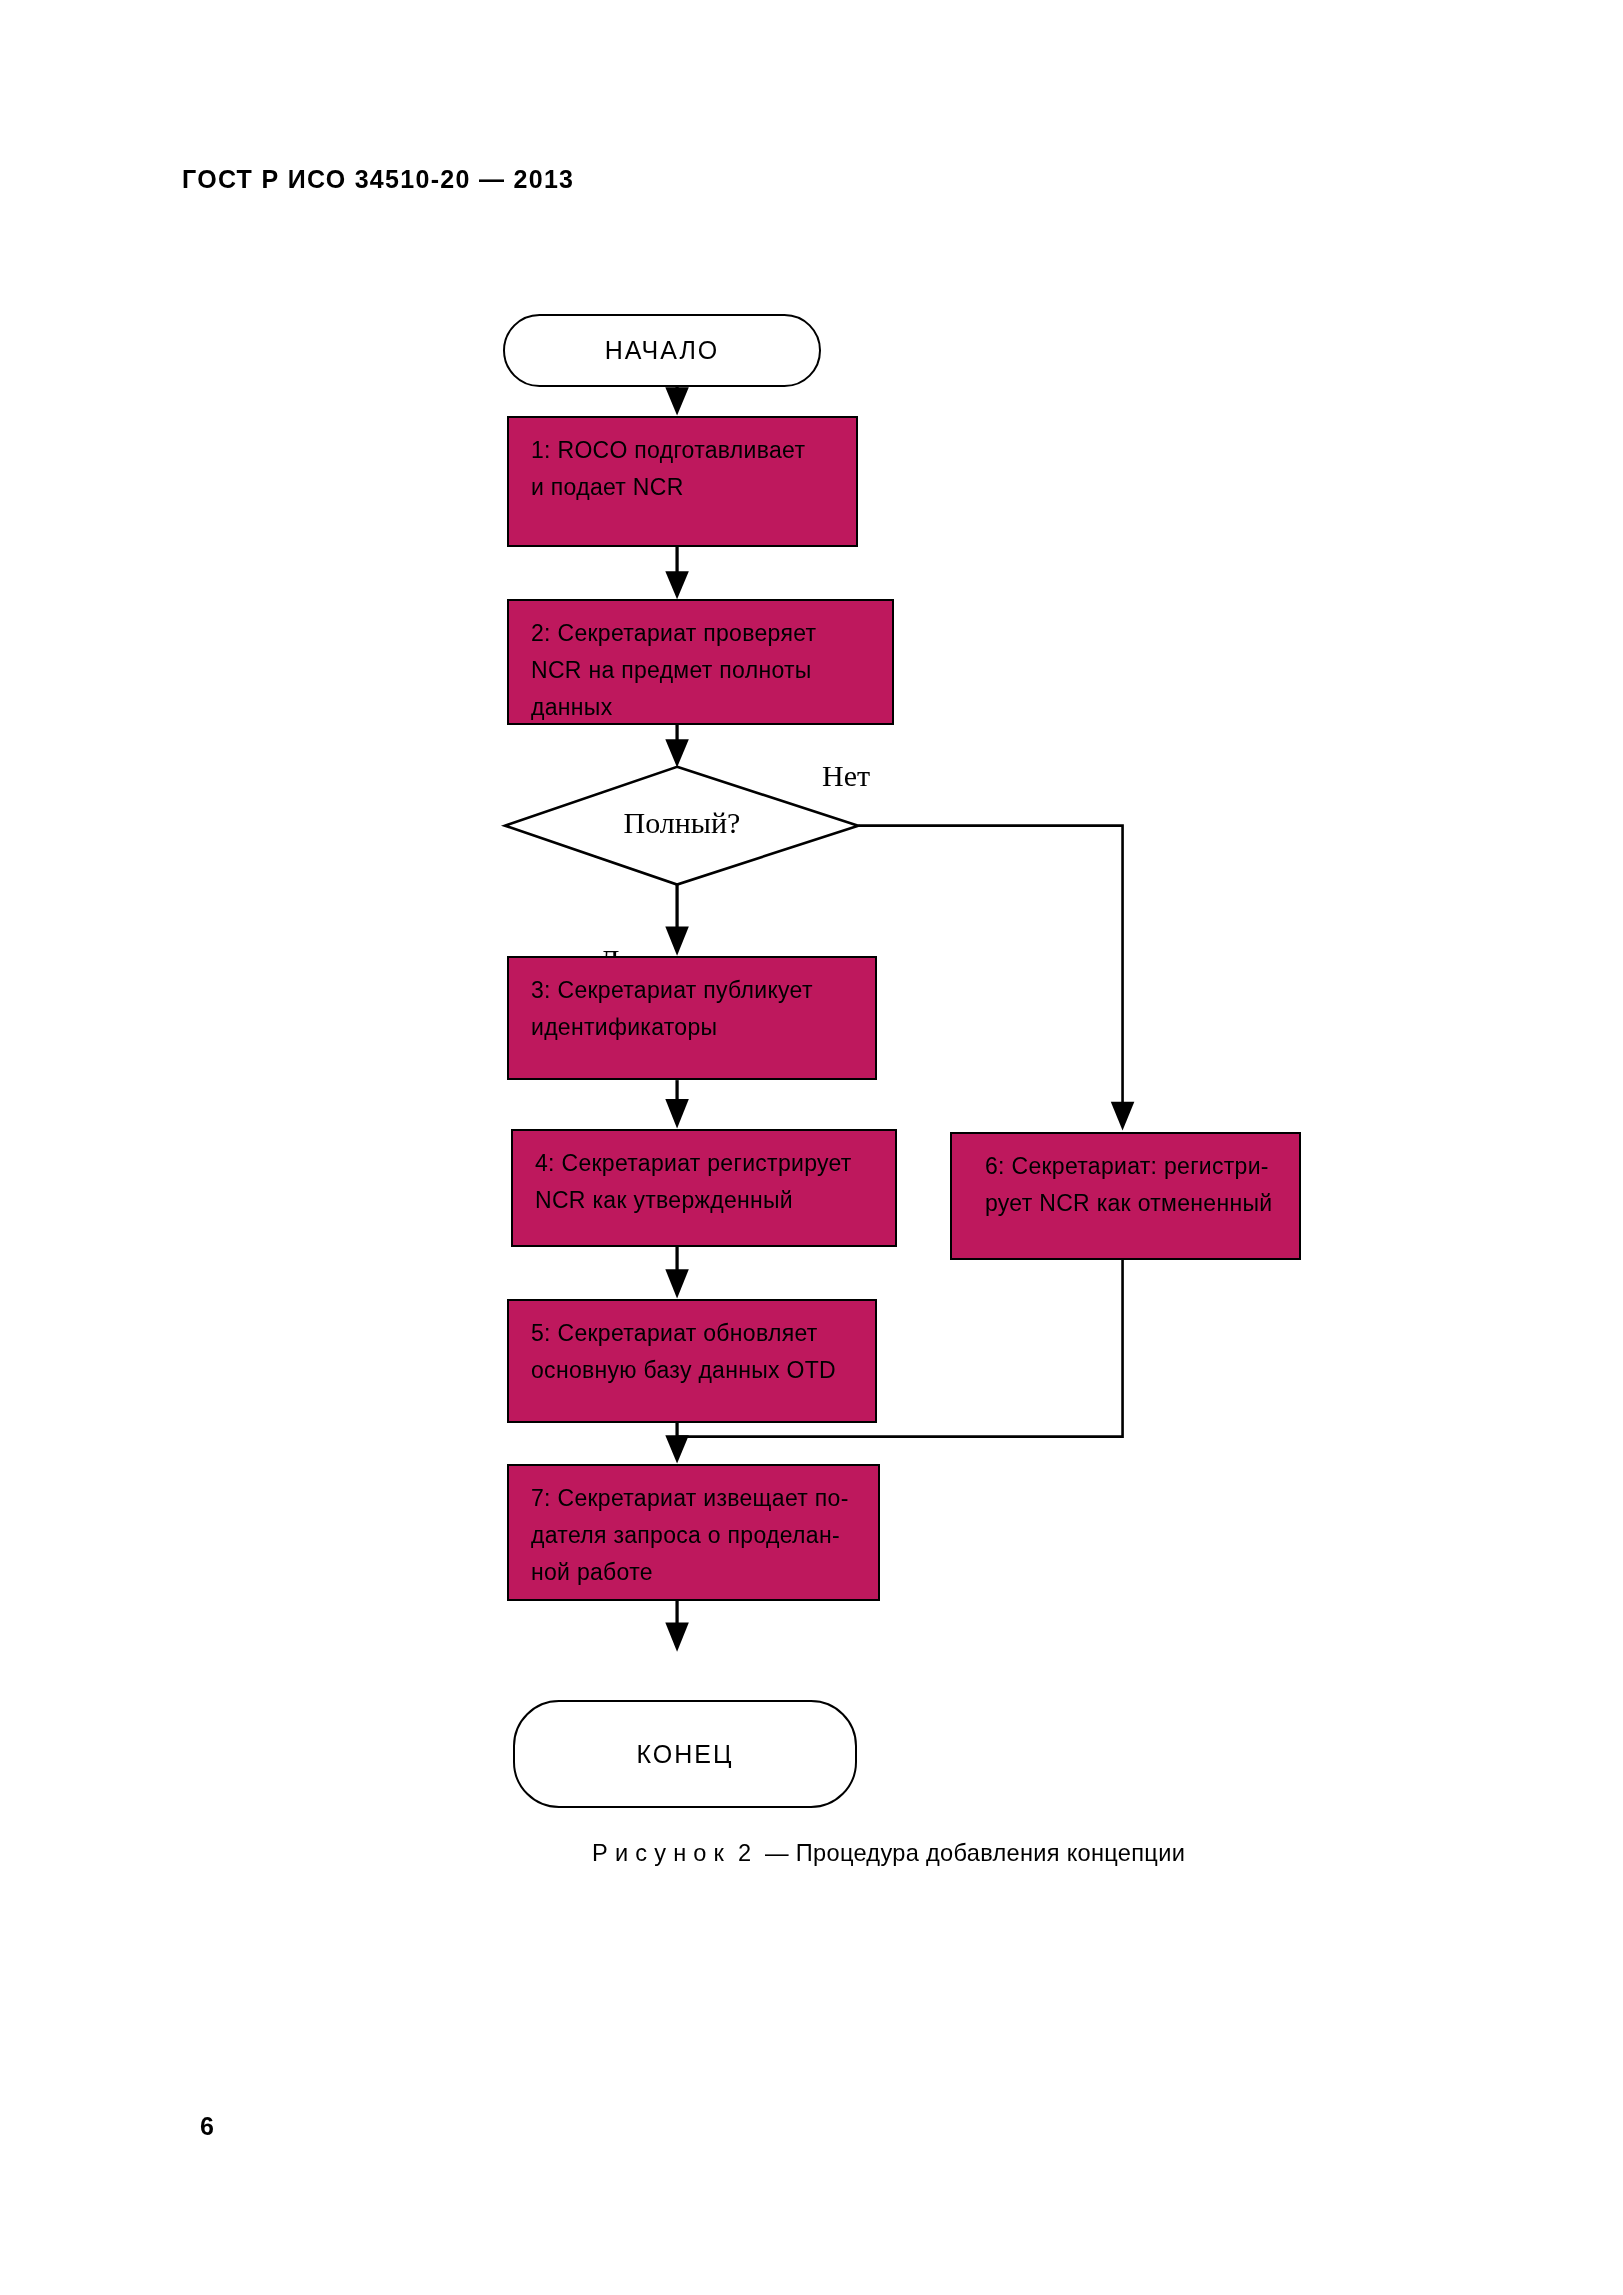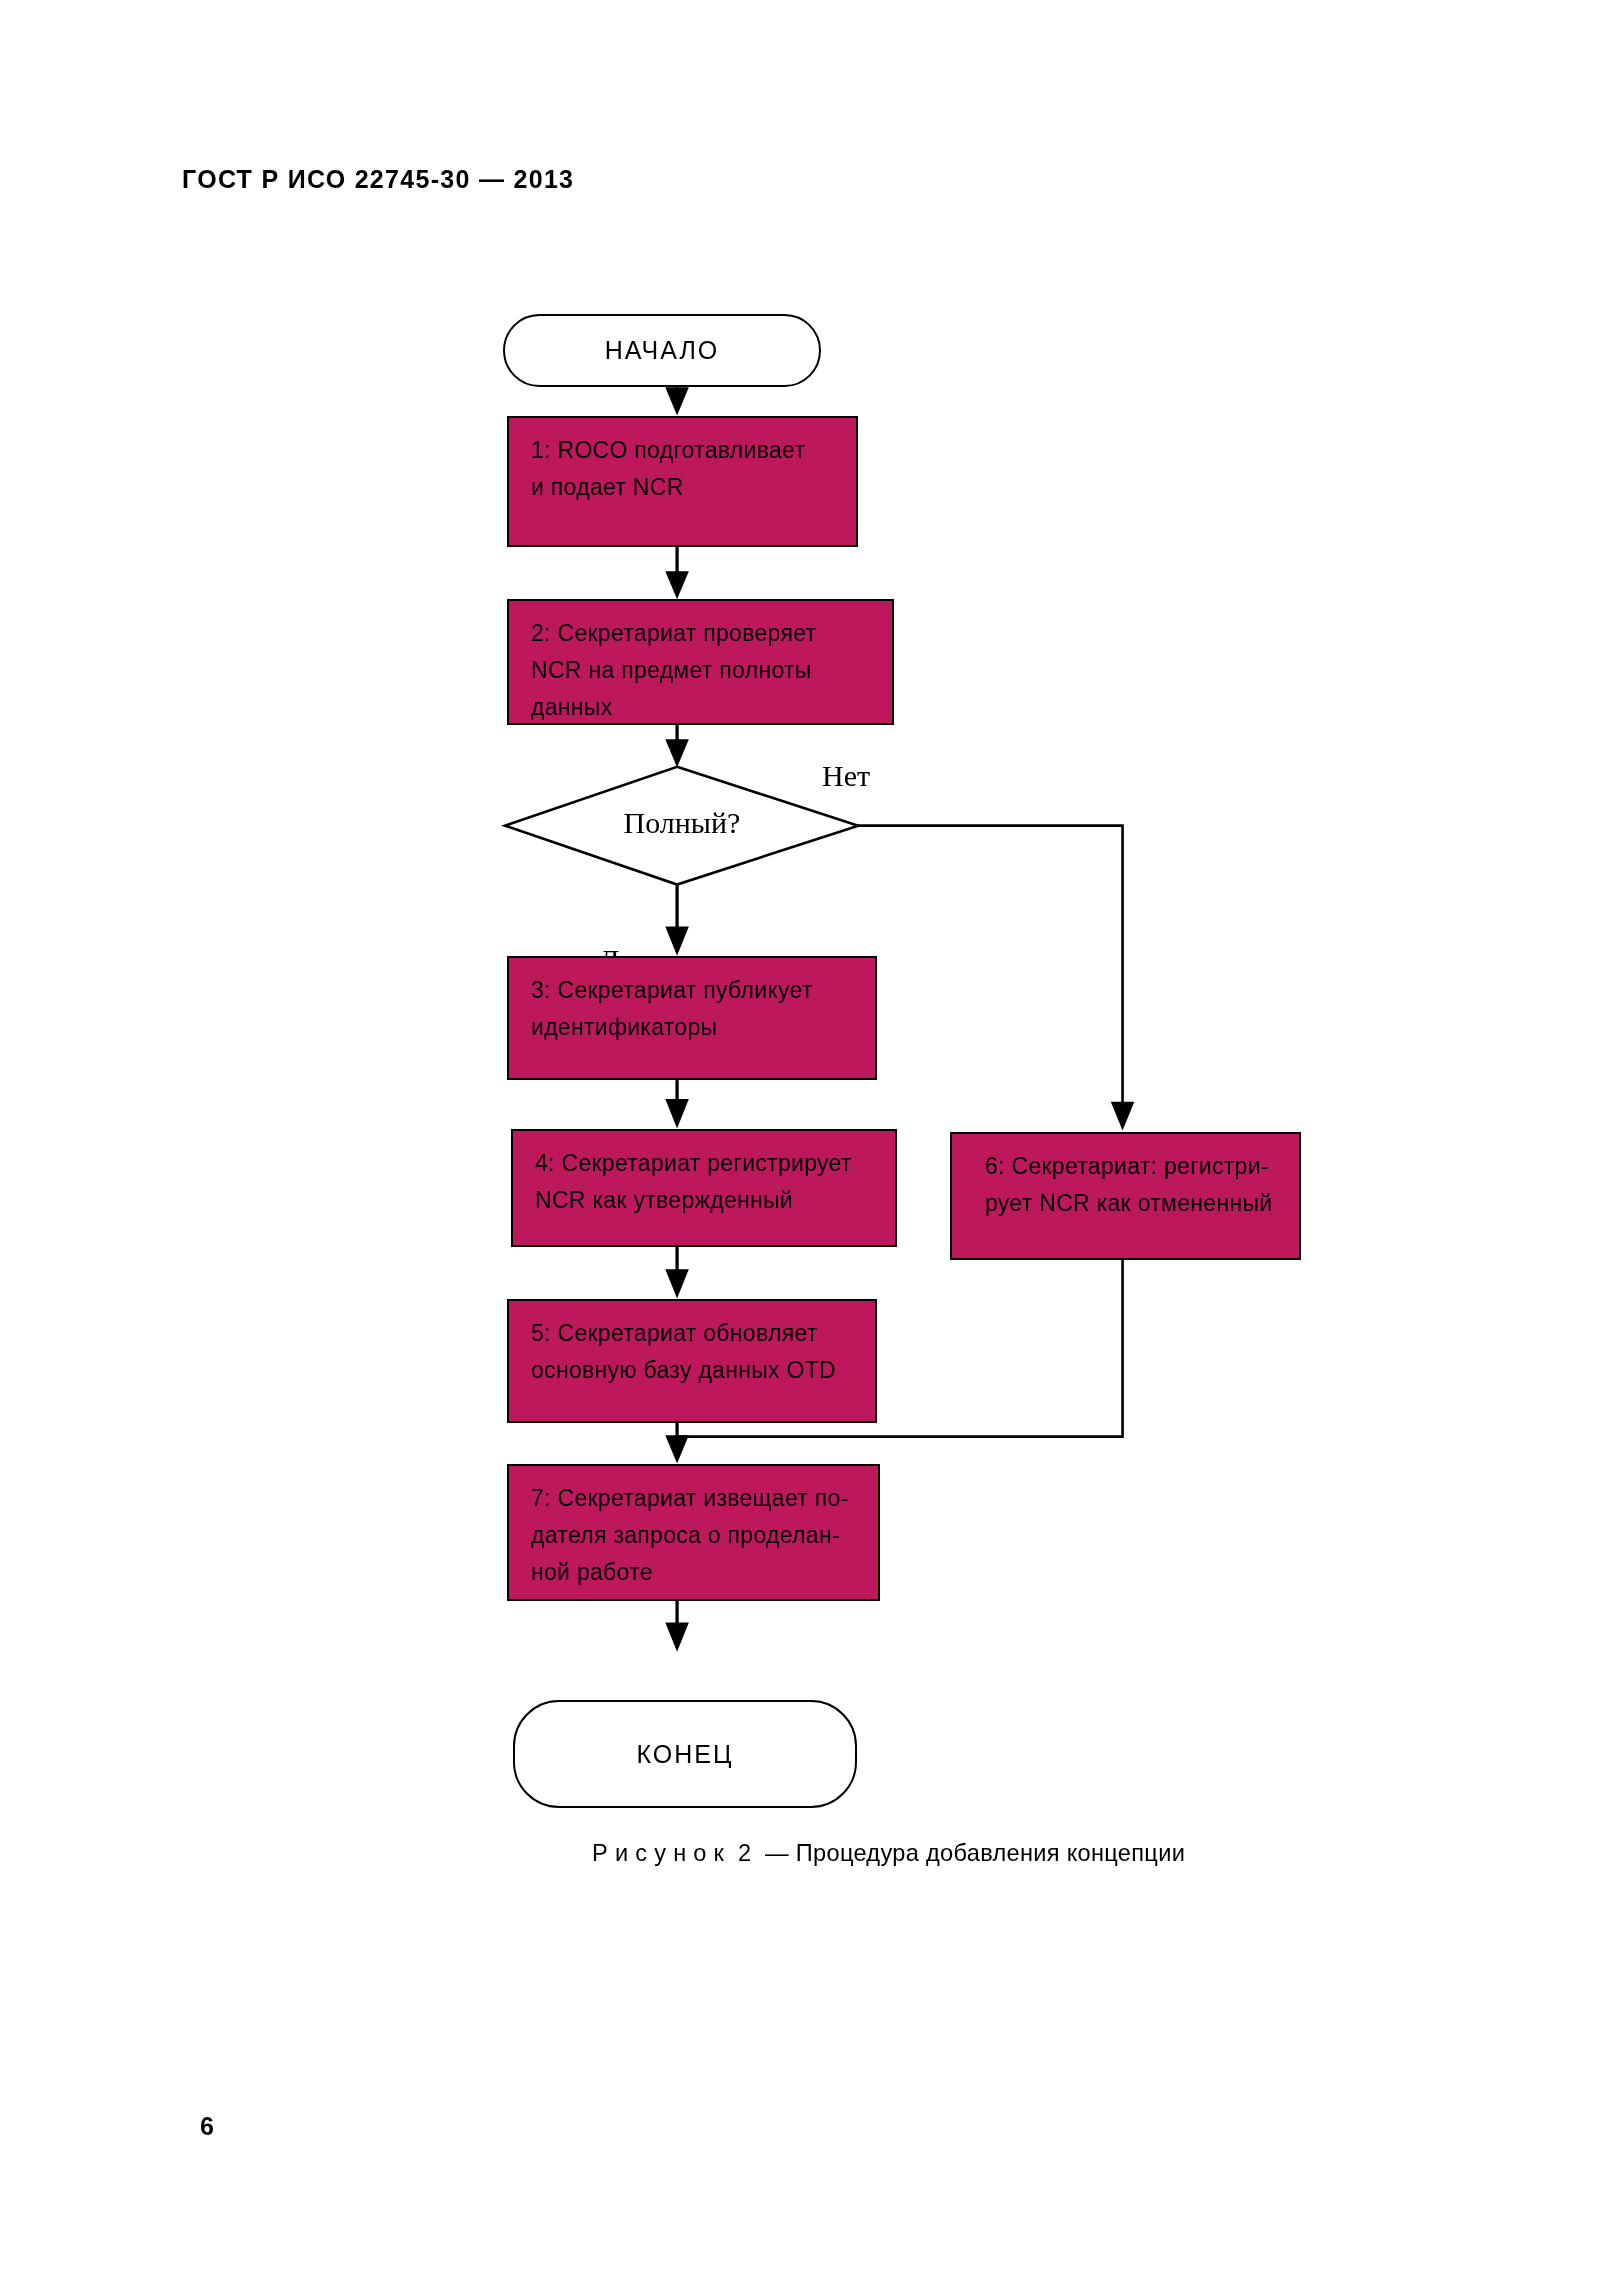--- a/index.html
+++ b/index.html
@@ -95,21 +95,21 @@
     top: 2112px;
     font-size: 25px;
     font-weight: bold;
   }
 </style>
 </head>
 <body>
 
 <div id="page">
 
-  <div id="doc-header" class="abs">ГОСТ Р ИСО 22745-30 — 2013</div>
+  <div id="doc-header" class="abs">ГОСТ Р ИСО 34510-20 — 2013</div>
 
   <svg id="connector-layer" class="abs" viewBox="0 0 2481 3508">
     <g stroke="#000" stroke-width="5" fill="#000">
 
       <line x1="1035" y1="550" x2="1035" y2="596"></line>
       <polygon points="1017,592 1053,592 1035,635" stroke="none"></polygon>
 
       <line x1="1035" y1="835" x2="1035" y2="877"></line>
       <polygon points="1017,873 1053,873 1035,916" stroke="none"></polygon>
 

